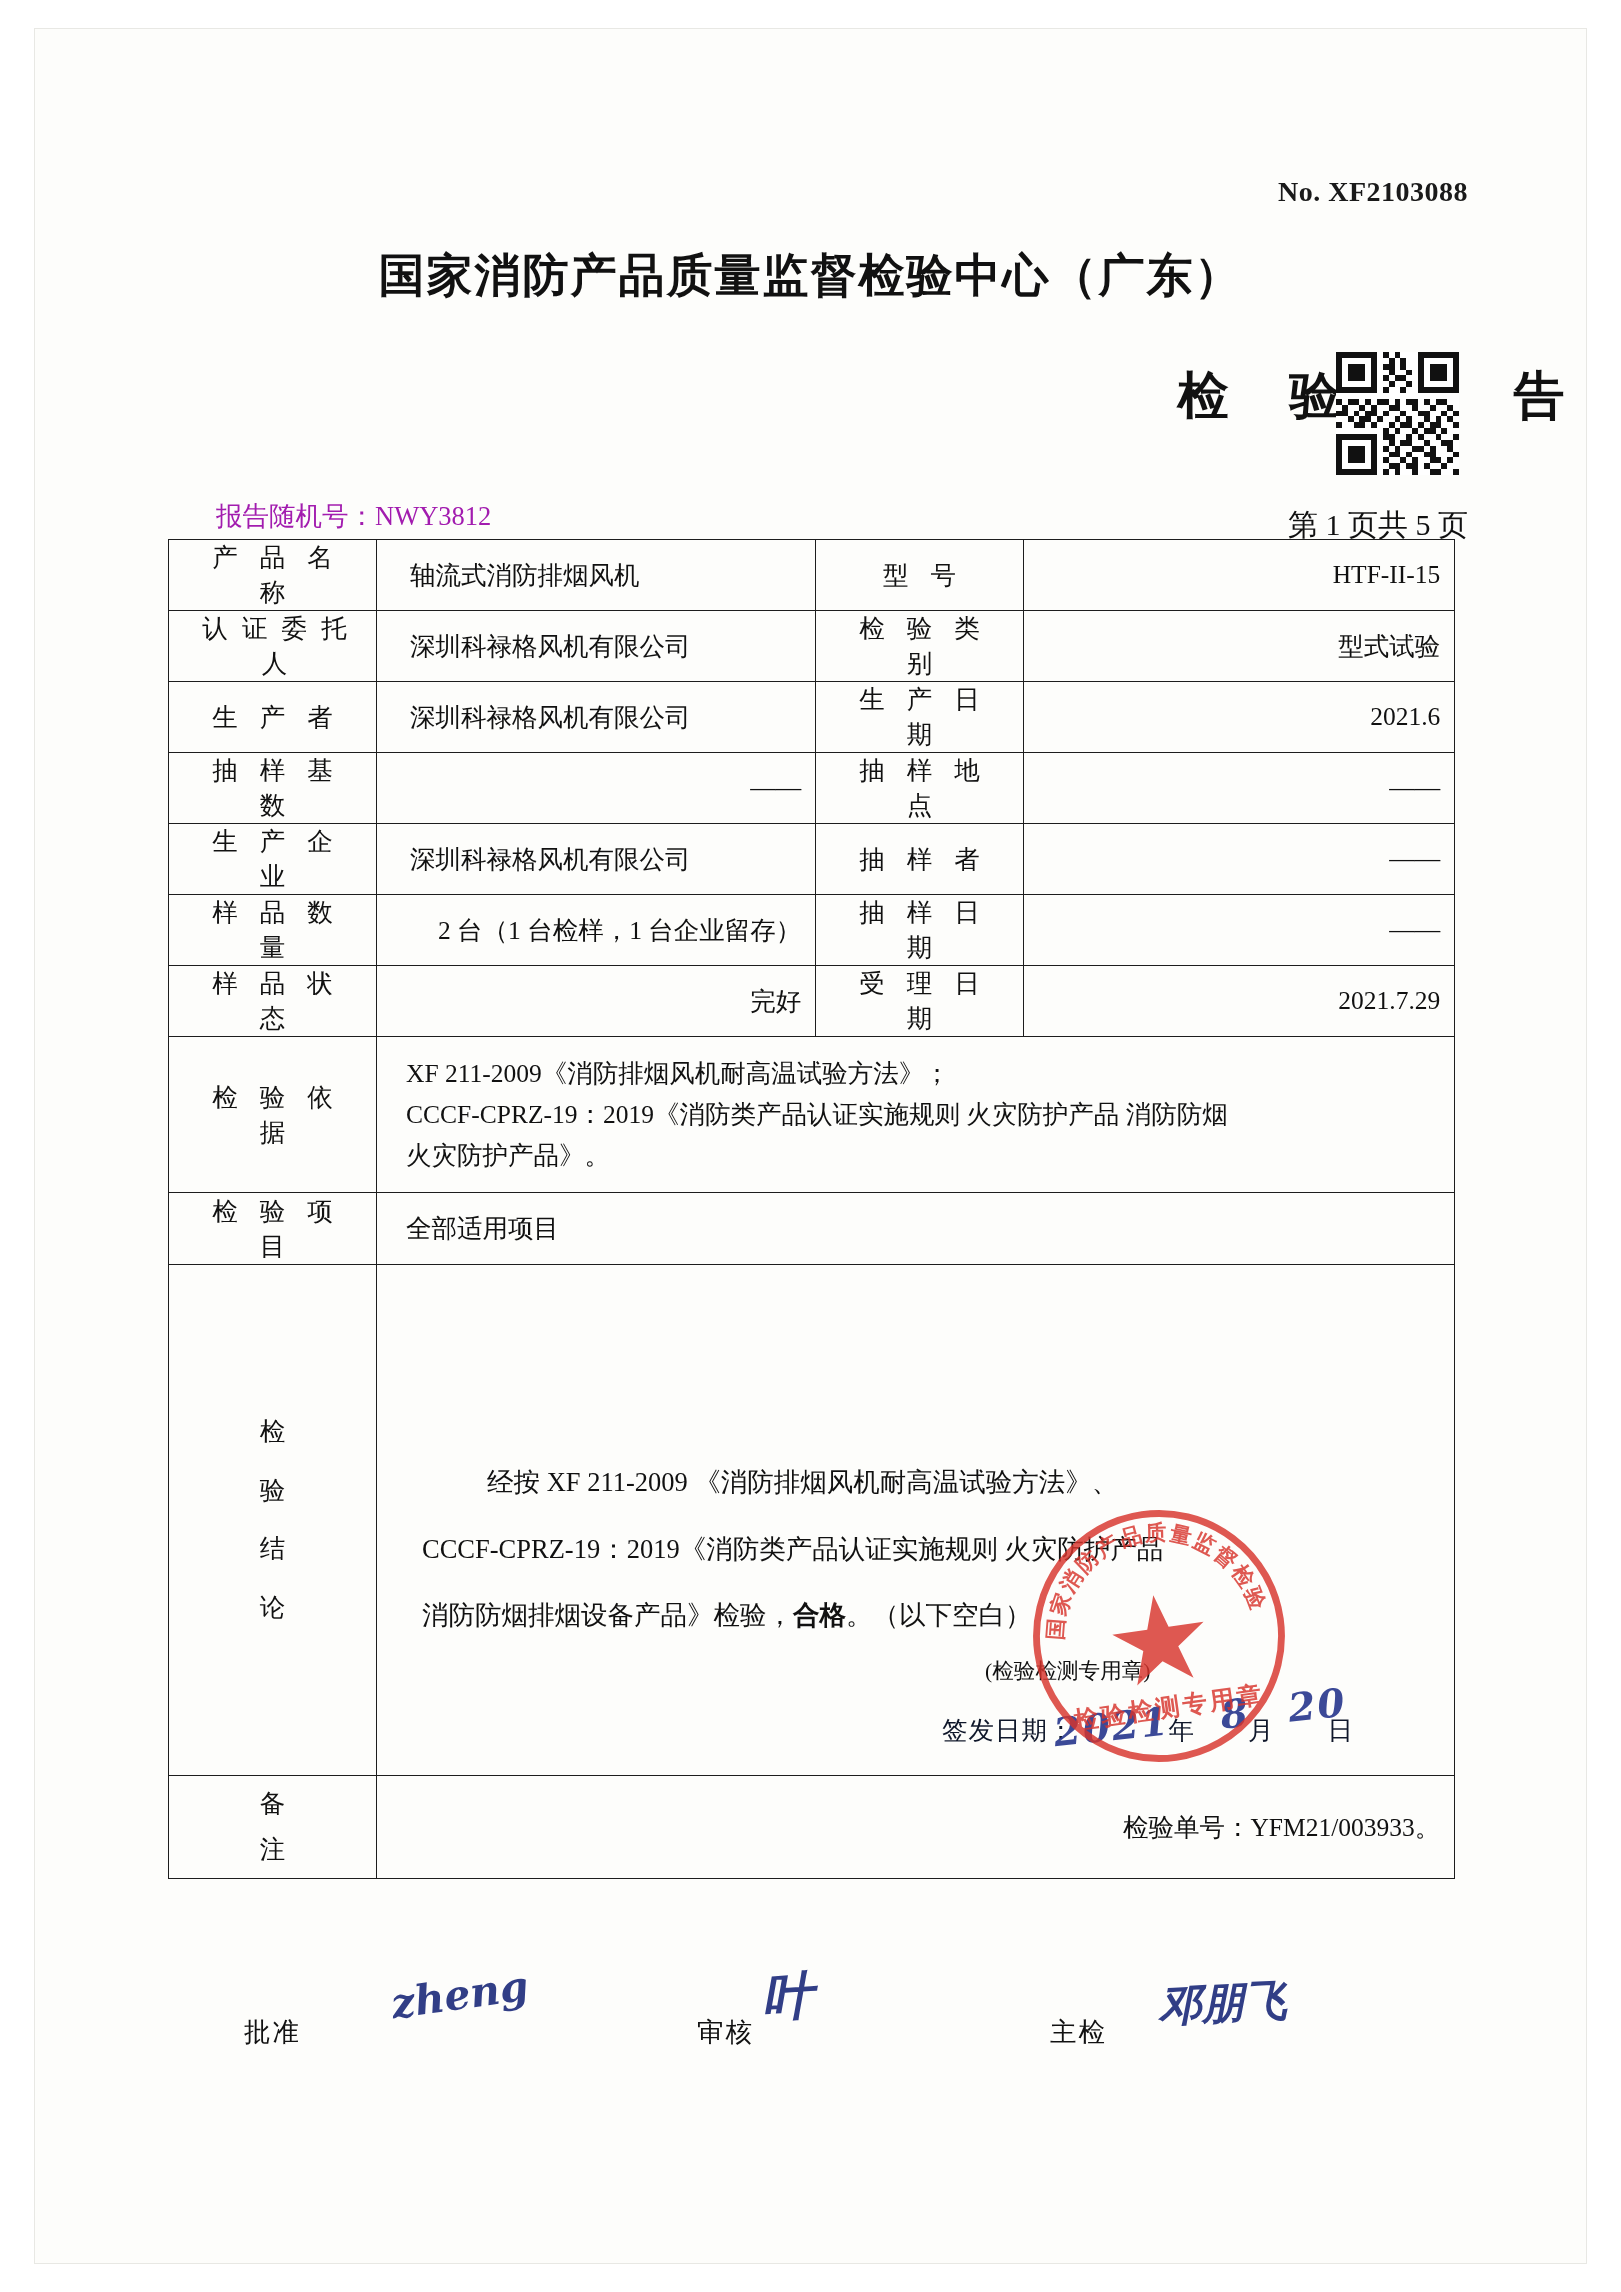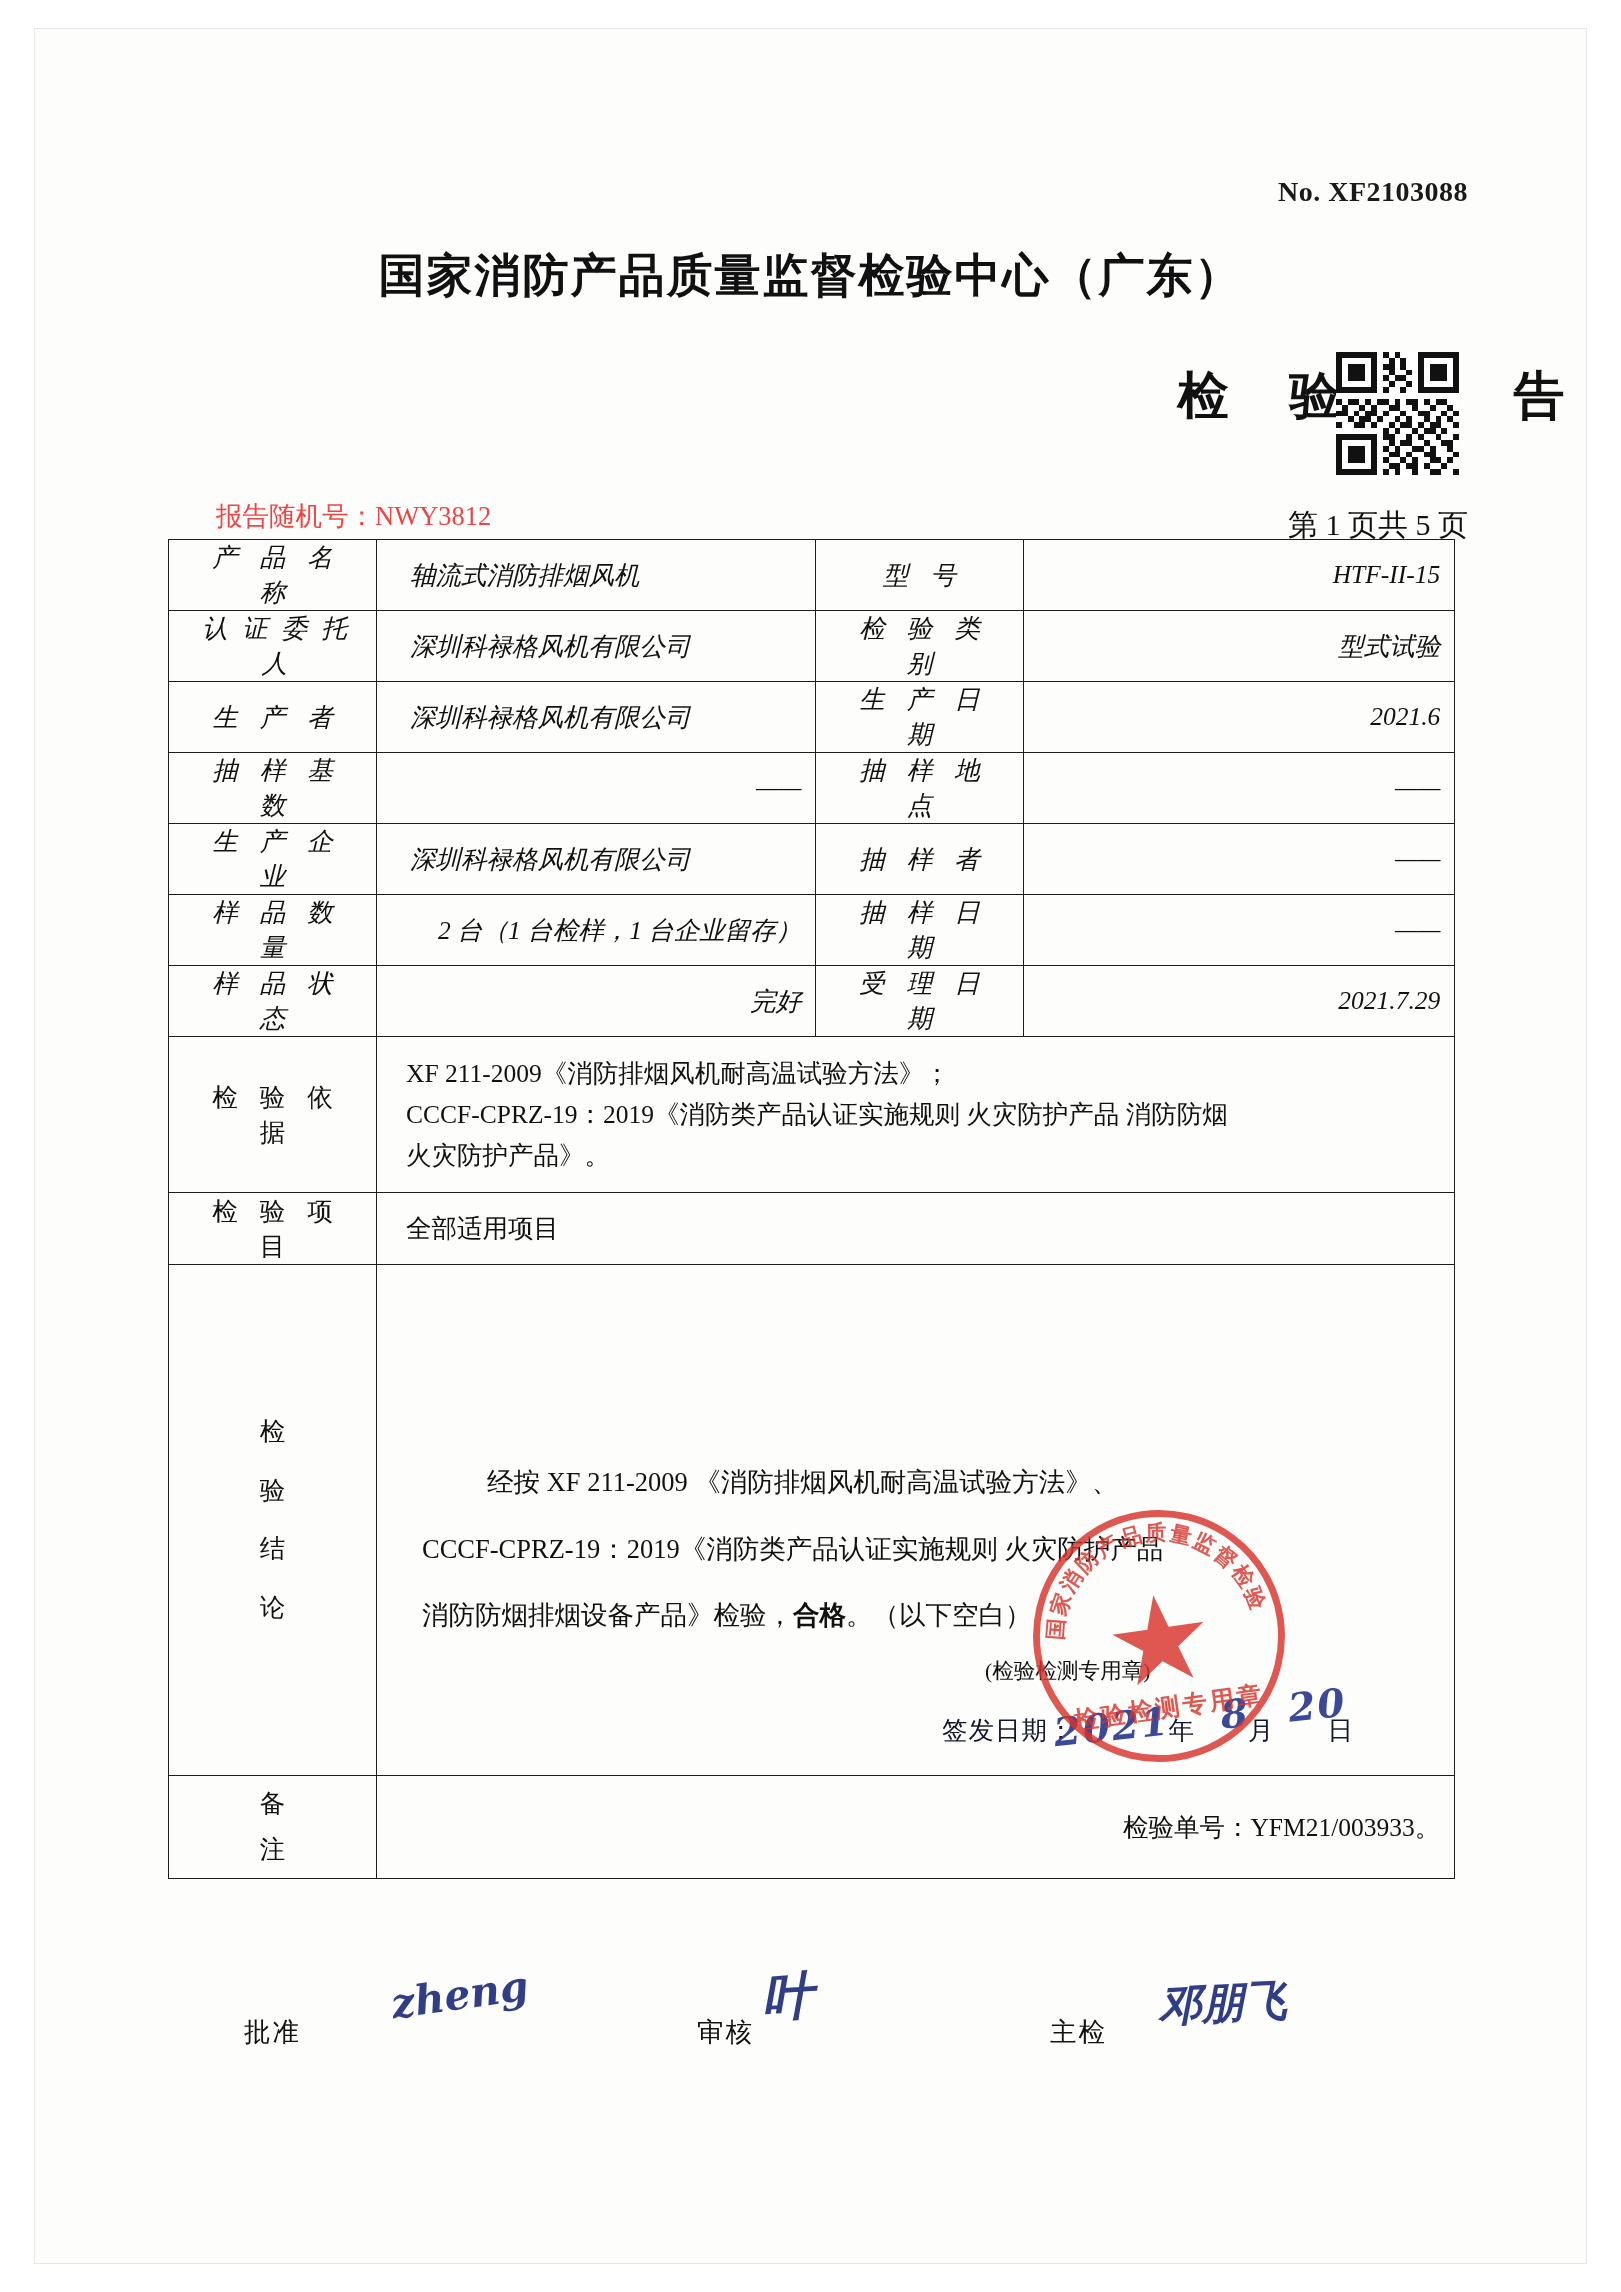--- a/index.html
+++ b/index.html
@@ -68,21 +68,21 @@
     top: 323px;
     width: 123px;
     height: 123px;
   }
   .qr svg { display:block; }
   .rand-no {
     position: absolute;
     left: 181px;
     top: 469px;
     font-size: 26.5px;
-    color: #ef4444;
+    color: #a21caf;
   }
   .rand-no .val {
     font-family: "Liberation Serif", serif;
   }
   .page-no {
     position: absolute;
     right: 118px;
     top: 476px;
     font-size: 30px;
     color: #111;
@@ -106,21 +106,21 @@
   }
   .lbl {
     text-align: center;
     letter-spacing: 7.8px;
     padding-left: 21.6px !important;
     width: 208px;
   }
   .lbl-tight { letter-spacing: 3.9px; }
   .val-c { text-align: right; }
   .val-l { text-align: left; padding-left: 33px !important; }
-  .r-h { height: 67px; font-style: italic; }
+  .r-h { height: 67px; }
   .basis-cell {
     padding: 15.7px 19.6px 15.7px 29px !important;
     line-height: 1.62;
     font-size: 24.5px;
     text-align: left;
   }
   .item-cell {
     text-align: left;
     padding-left: 29px !important;
     height: 71px;

